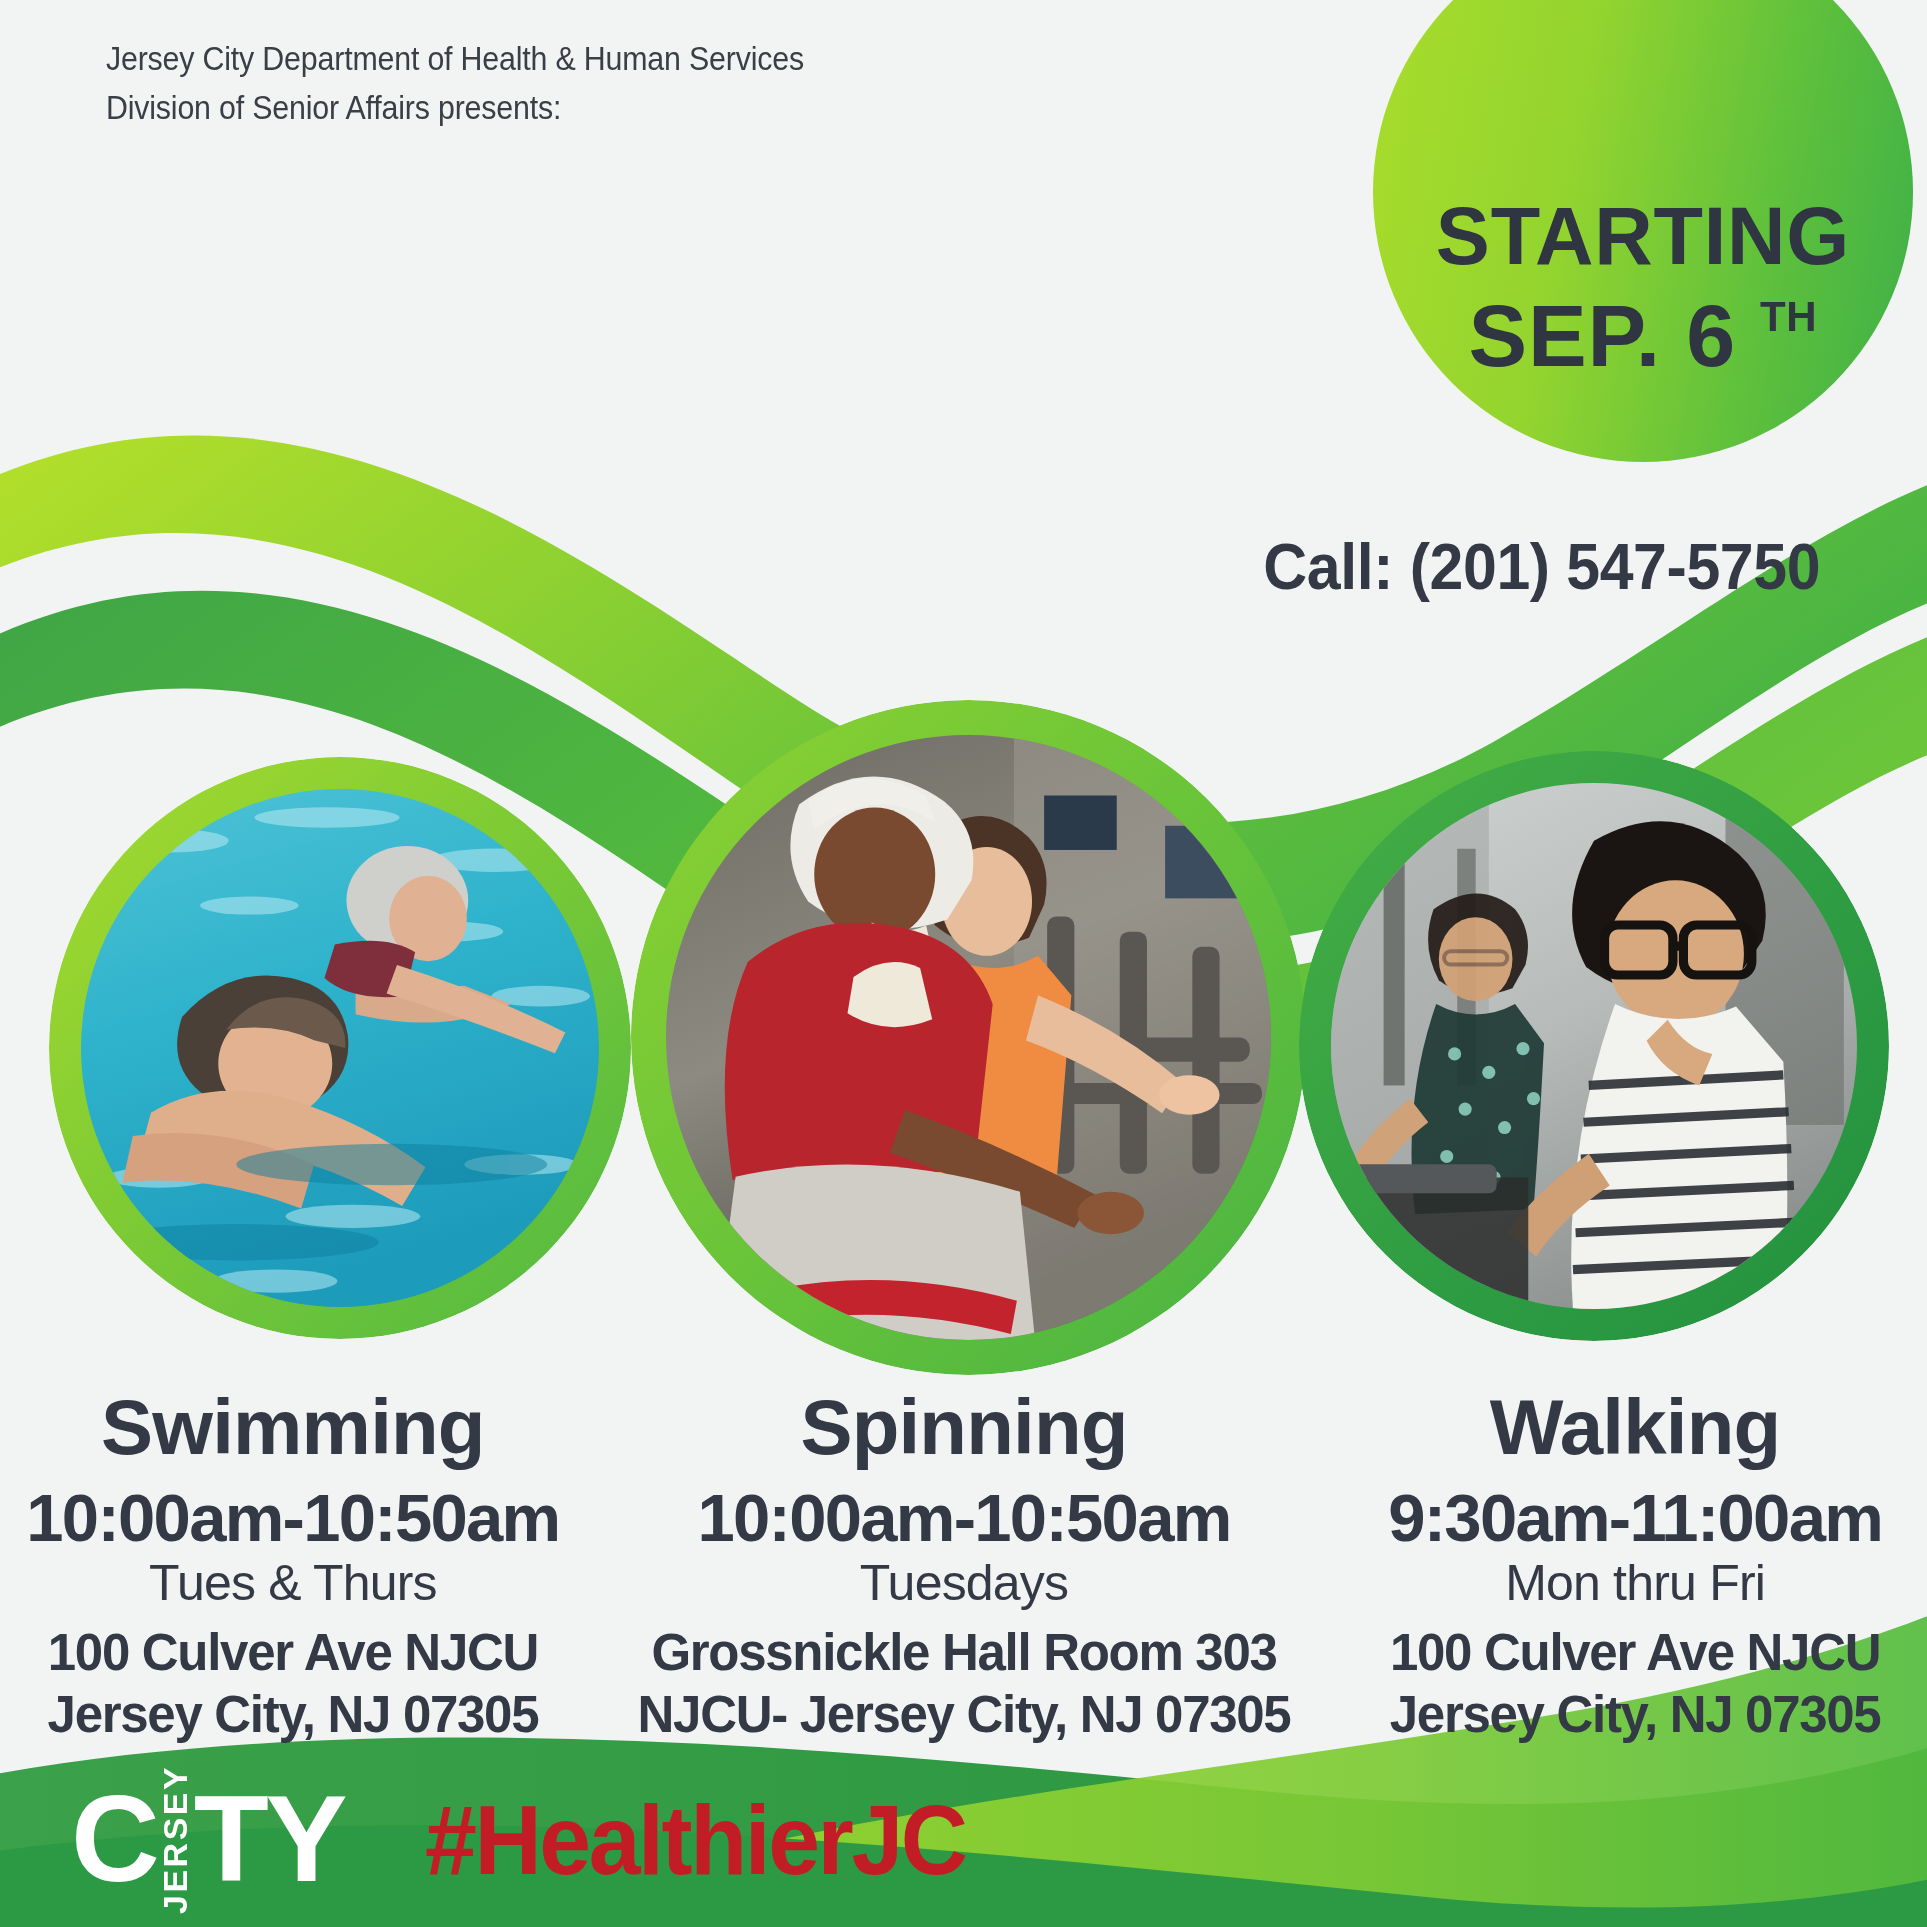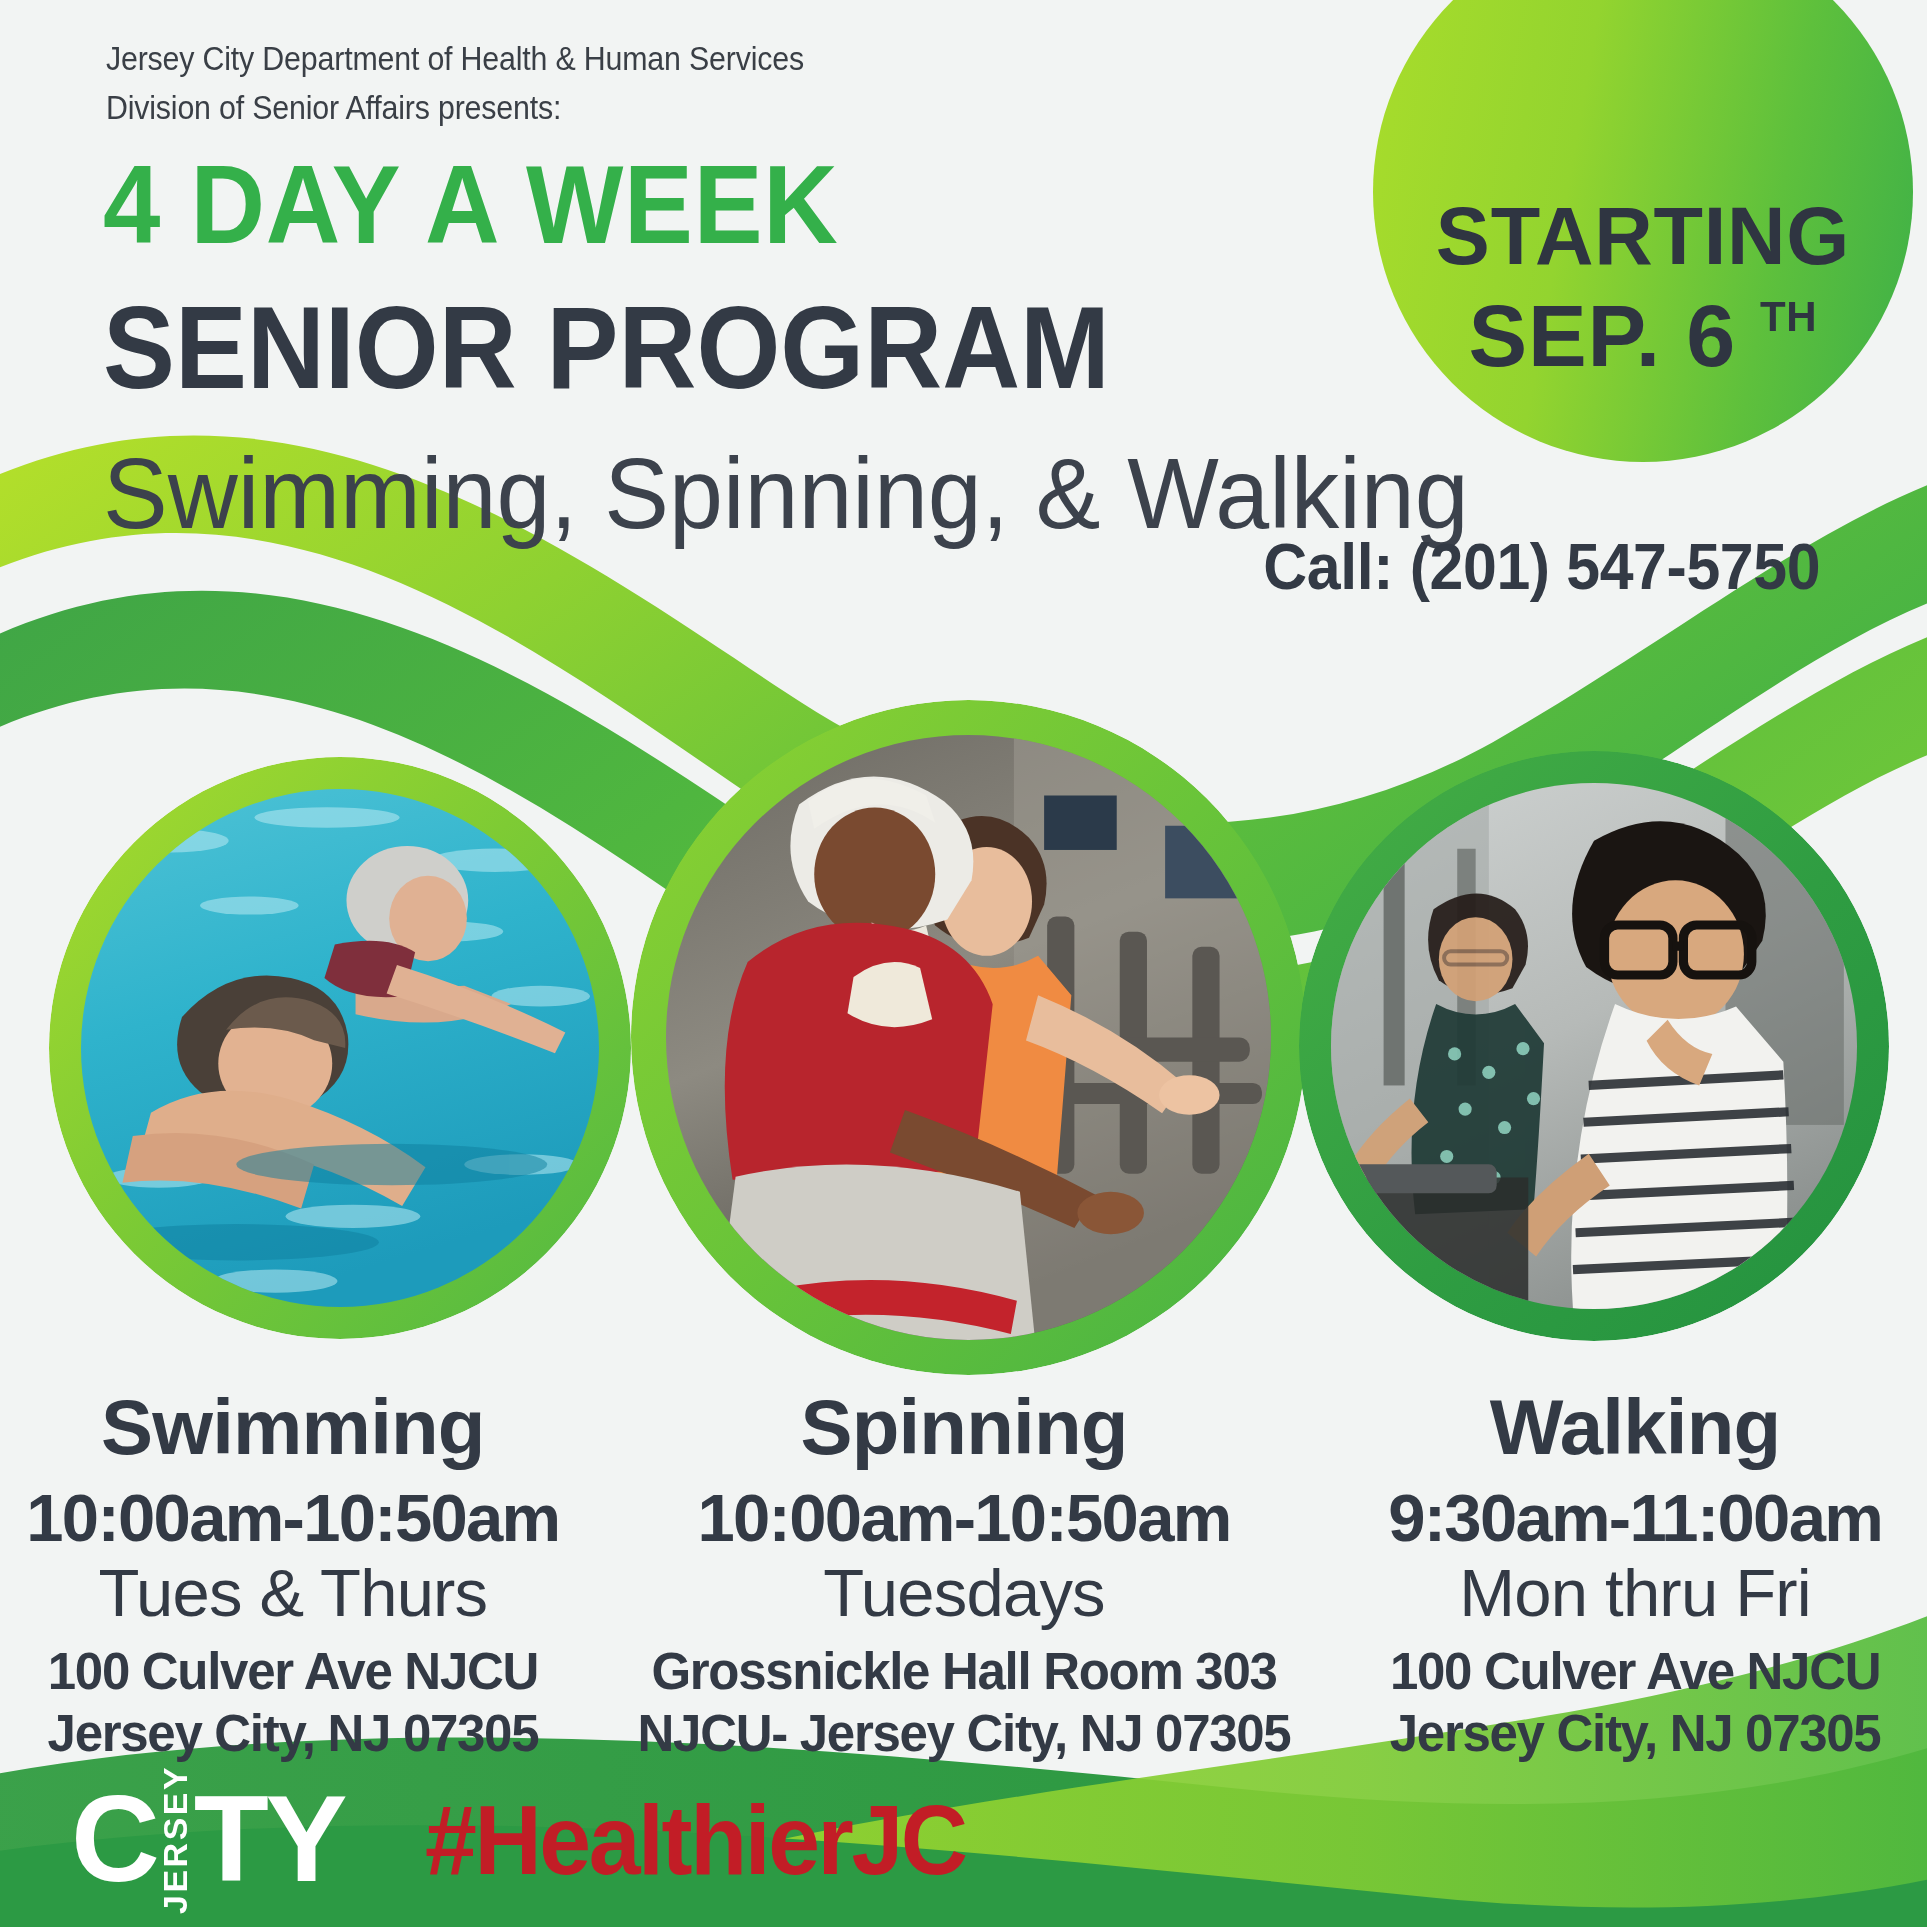--- a/index.html
+++ b/index.html
@@ -205,21 +205,21 @@
     color: #333a45;
     font-size: 67px;
     font-weight: bold;
     line-height: 1.12;
     margin-top: 13.5px;
     letter-spacing: -1.7px;
     white-space: nowrap;
   }
   .col-days {
     color: #333a45;
-    font-size: 67px;
+    font-size: 50px;
     font-weight: normal;
     line-height: 1.12;
     letter-spacing: -0.8px;
     white-space: nowrap;
   }
   .col-addr1, .col-addr2 {
     color: #333a45;
     font-size: 51px;
     font-weight: bold;
     line-height: 1.2;
@@ -331,25 +331,20 @@
       <span>SEP. 6</span>
         <span class="start-sup">TH</span>
     </div>
   </div>
 
   <div class="kicker">
     <div>Jersey City Department of Health &amp; Human Services</div>
     <div>Division of Senior Affairs presents:</div>
   </div>
 
-  <div class="title-main">
-    <div class="t-green">4 DAY A WEEK</div>
-    <div class="t-dark">SENIOR PROGRAM</div>
-    <div class="t-sub">Swimming, Spinning, &amp; Walking</div>
-  </div>
 
   <div class="call-line">Call: (201) 547-5750</div>
 
   <div class="circle c-swim">
     <div class="ring"></div>
     <div class="photo">
       <svg viewBox="0 0 400 400" preserveAspectRatio="xMidYMid slice" width="100%" height="100%" aria-hidden="true">
         <defs>
           <linearGradient id="pool" x1="0" y1="0" x2="0.3" y2="1">
             <stop offset="0%" stop-color="#4fc3d6"></stop>

